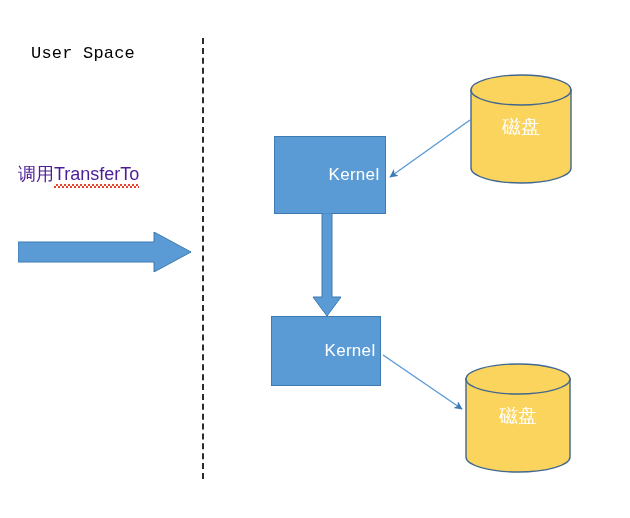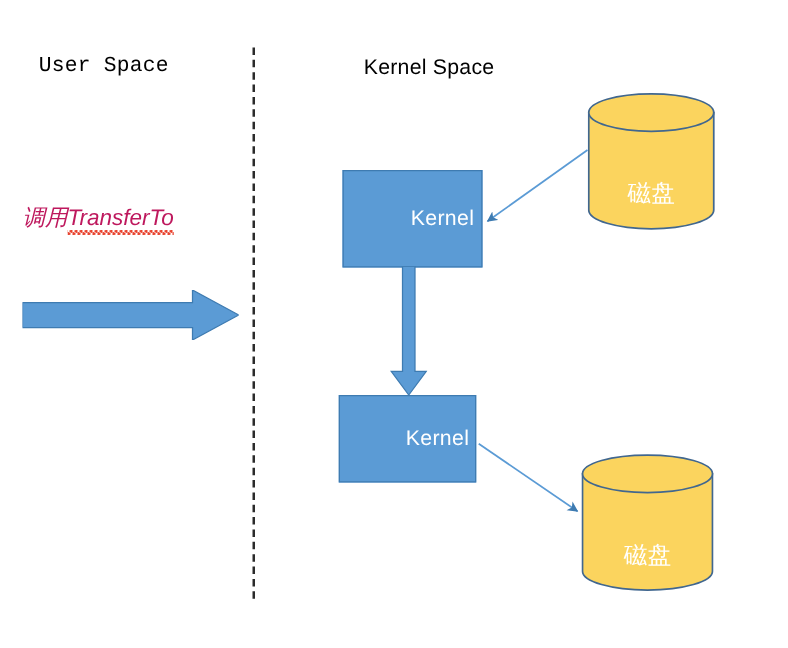--- a/index.html
+++ b/index.html
@@ -28,23 +28,22 @@
   }
   #user-space-label { left: 31px; top: 44px; font-family: Liberation Mono, monospace; }
   #kernel-space-label { left: 291px; top: 44px; }
 
   
   #call-label {
     position: absolute;
     left: 18px;
     top: 162px;
     font-size: 18px;
-    color: #be185d;
+    color: #4c1d95;
     white-space: nowrap;
-    font-style: italic;
   }
   #call-label .cn { font-family: "DejaVu Sans", "Liberation Sans", sans-serif; }
   #call-label .squiggle {
     position: relative;
     display: inline-block;
   }
   #call-label .squiggle::after {
     content: "";
     position: absolute;
     left: 0;
@@ -114,39 +113,37 @@
   .disk-label {
     position: absolute;
     width: 100%;
     text-align: center;
     top: 48%;
     transform: translateY(-50%);
     color: #ffffff;
     font-size: 19px;
     font-family: "DejaVu Sans", "Liberation Sans", sans-serif;
     pointer-events: none;
-    margin-top: 28px;
   }
 
   
   #connectors {
     position: absolute;
     left: 0; top: 0;
     width: 630px; height: 518px;
     pointer-events: none;
   }
 </style>
 </head>
 <body>
 
 <div id="canvas">
 
   <div class="label" id="user-space-label">User Space</div>
 
-  <div class="label" id="kernel-space-label">Kernel Space</div>
 
   <div id="divider"></div>
 
   <div id="call-label">
     <span class="cn">调用</span><span class="squiggle">TransferTo</span>
   </div>
 
   <svg id="transfer-arrow" viewBox="0 0 173 40">
     <polygon points="0,10 136,10 136,0 173,20 136,40 136,30 0,30" fill="#5B9BD5" stroke="#3E7BB1" stroke-width="1"></polygon>
   </svg>

